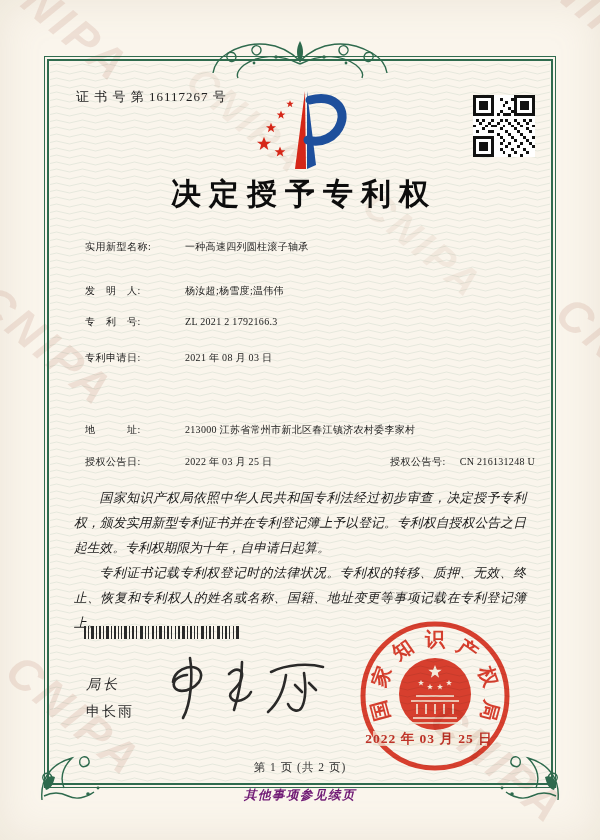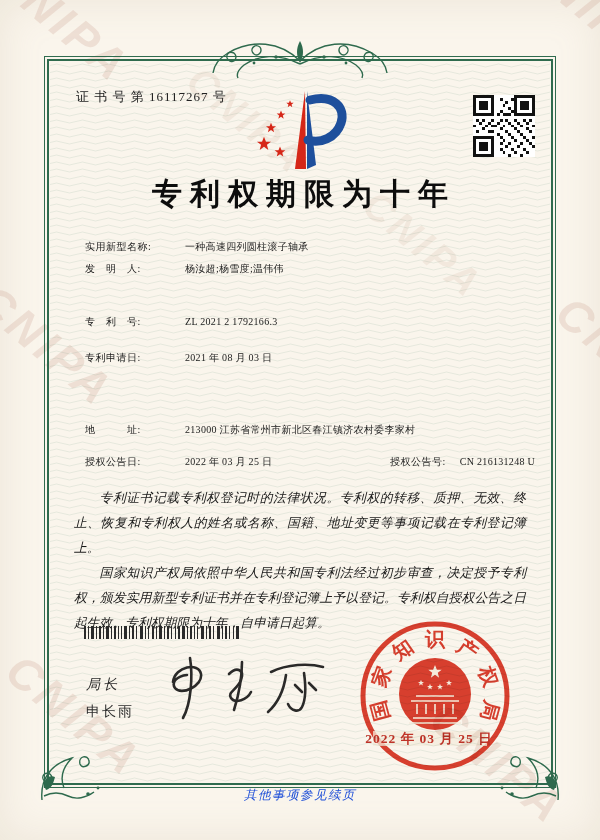--- a/index.html
+++ b/index.html
@@ -63,21 +63,21 @@
   .signature{position:absolute;left:145px;top:650px;z-index:5;}
   .seal{position:absolute;left:350px;top:611px;z-index:6;mix-blend-mode:multiply;opacity:0.92;}
   .seal text{font-family:"Liberation Serif","DejaVu Serif",serif;}
   .page-info{
     position:absolute;left:0;top:760px;width:100%;z-index:4;
     text-align:center;font-size:11.5px;letter-spacing:1px;color:#333;
   }
   .continuation{
     position:absolute;left:0;top:787px;width:100%;z-index:4;
     text-align:center;font-size:12.5px;font-style:italic;
-    letter-spacing:1.5px;color:#1d4ed8;
+    letter-spacing:1.5px;color:#701a75;font-weight:bold;
   }
 </style>
 </head>
 <body>
 
 <div class="page">
 
   <span class="wm" style="left:-18px;top:-6px">CNIPA</span>
   <span class="wm" style="left:508px;top:-22px">CNIPA</span>
   <span class="wm faint" style="left:176px;top:98px">CNIPA</span>
@@ -192,47 +192,47 @@
         M9,14h1v1H9z M13,14h1v1h-1z M17,14h1v1h-1z M20,14h1v1h-1z
         M10,15h1v1h-1z M14,15h1v1h-1z M18,15h1v1h-1z
         M9,16h1v1H9z M12,16h1v1h-1z M16,16h1v1h-1z M19,16h1v1h-1z
         M11,17h1v1h-1z M15,17h1v1h-1z M20,17h1v1h-1z
         M9,18h1v1H9z M13,18h1v1h-1z M17,18h1v1h-1z
         M10,19h1v1h-1z M14,19h1v1h-1z M18,19h1v1h-1z
         M12,20h1v1h-1z M16,20h1v1h-1z"></path>
     </g>
   </svg>
 
-  <div class="title">专利权期限为十年</div>
+  <div class="title">决定授予专利权</div>
 
   <div class="field-row" style="top:240px">
     <span class="field-label">实用新型名称:</span><span class="field-value">一种高速四列圆柱滚子轴承</span>
   </div>
-  <div class="field-row" style="top:262px">
+  <div class="field-row" style="top:284px">
     <span class="field-label">发　明　人:</span><span class="field-value">杨汝超;杨雪度;温伟伟</span>
   </div>
   <div class="field-row" style="top:315px">
     <span class="field-label">专　利　号:</span><span class="field-value">ZL 2021 2 1792166.3</span>
   </div>
   <div class="field-row" style="top:351px">
     <span class="field-label">专利申请日:</span><span class="field-value">2021 年 08 月 03 日</span>
   </div>
   <div class="field-row" style="top:423px">
     <span class="field-label">地　　　址:</span><span class="field-value">213000 江苏省常州市新北区春江镇济农村委李家村</span>
   </div>
   <div class="field-row" style="top:455px;width:470px">
     <span class="field-label">授权公告日:</span><span class="field-value">2022 年 03 月 25 日</span>
     <span class="grant-no">
       <span class="field-label" style="width:auto;margin-right:14px">授权公告号:</span><span class="field-value">CN 216131248 U</span>
     </span>
   </div>
 
   <div class="paragraphs">
+    <p>国家知识产权局依照中华人民共和国专利法经过初步审查，决定授予专利权，颁发实用新型专利证书并在专利登记簿上予以登记。专利权自授权公告之日起生效。专利权期限为十年，自申请日起算。</p>
     <p>专利证书记载专利权登记时的法律状况。专利权的转移、质押、无效、终止、恢复和专利权人的姓名或名称、国籍、地址变更等事项记载在专利登记簿上。</p>
-    <p>国家知识产权局依照中华人民共和国专利法经过初步审查，决定授予专利权，颁发实用新型专利证书并在专利登记簿上予以登记。专利权自授权公告之日起生效。专利权期限为十年，自申请日起算。</p>
   </div>
 
   <svg class="barcode" width="158" height="13" viewBox="0 0 158 13">
     <g fill="#2a2a2a">
       <path d="M0 0h2v13H0z M4 0h1v13H4z M7 0h3v13H7z M12 0h1v13h-1z M15 0h2v13h-2z M19 0h1v13h-1z M22 0h3v13h-3z
         M27 0h1v13h-1z M30 0h2v13h-2z M34 0h1v13h-1z M37 0h1v13h-1z M40 0h3v13h-3z M45 0h1v13h-1z M48 0h2v13h-2z
         M52 0h1v13h-1z M56 0h3v13h-3z M61 0h1v13h-1z M64 0h1v13h-1z M68 0h2v13h-2z M72 0h1v13h-1z M75 0h3v13h-3z
         M80 0h1v13h-1z M83 0h2v13h-2z M87 0h1v13h-1z M91 0h1v13h-1z M94 0h2v13h-2z M98 0h3v13h-3z M103 0h1v13h-1z
         M106 0h2v13h-2z M110 0h1v13h-1z M113 0h1v13h-1z M117 0h3v13h-3z M122 0h1v13h-1z M125 0h2v13h-2z
         M129 0h1v13h-1z M133 0h3v13h-3z M138 0h1v13h-1z M141 0h2v13h-2z M145 0h1v13h-1z M149 0h1v13h-1z M152 0h3v13h-3z"></path>
@@ -298,15 +298,16 @@
         <path d="M-24,7 h48"></path>
         <path d="M-18,10 v10 M-9,10 v10 M0,10 v10 M9,10 v10 M18,10 v10"></path>
         <path d="M-22,24 h44"></path>
         <path d="M-26,29 h52"></path>
       </g>
     </g>
     <rect x="-62" y="35" width="114" height="15" fill="#faf5ec" opacity="0.75"></rect>
     <text x="-6" y="47" font-size="13.5" font-weight="bold" fill="#bf2318" letter-spacing="1" text-anchor="middle">2022 年 03 月 25 日</text>
   </svg>
 
+  <div class="page-info">第 1 页 (共 2 页)</div>
   <div class="continuation">其他事项参见续页</div>
 
 </div>
 
 </body></html>

